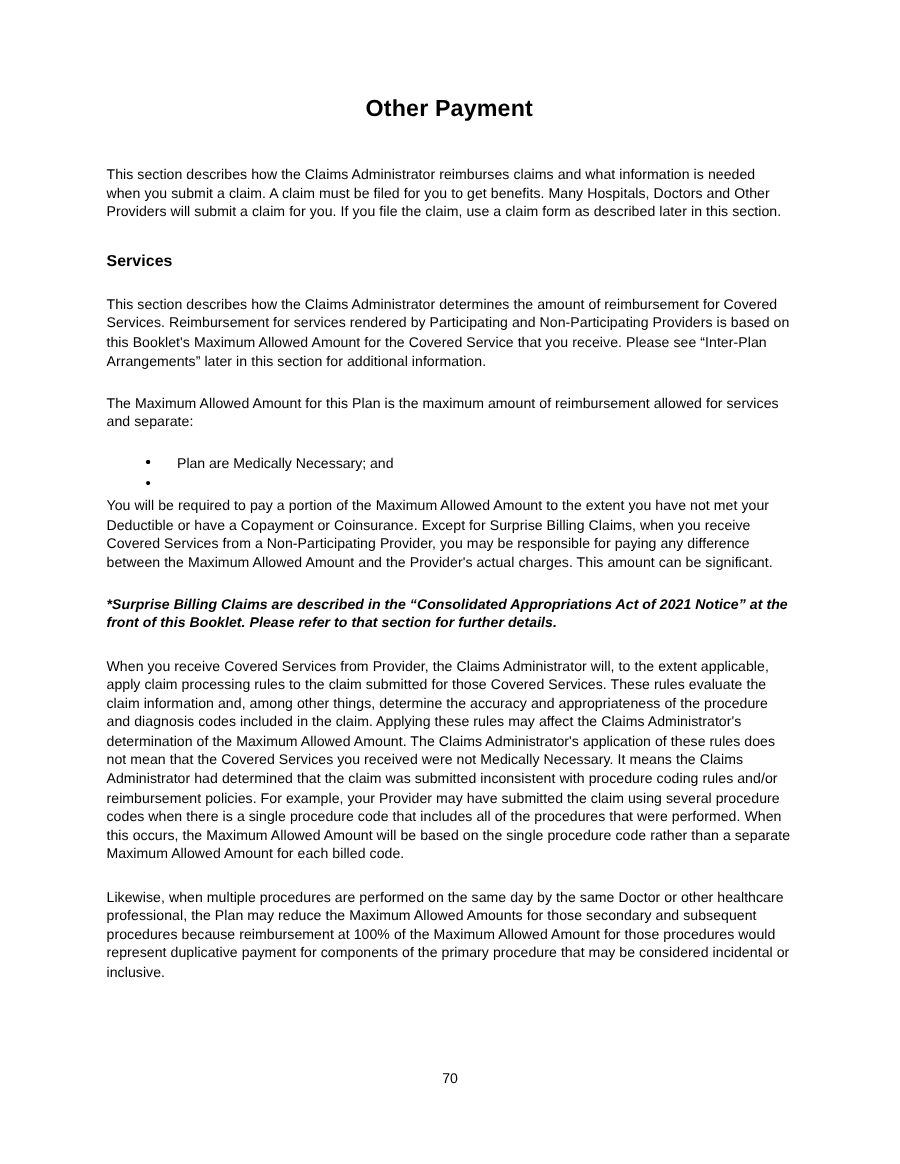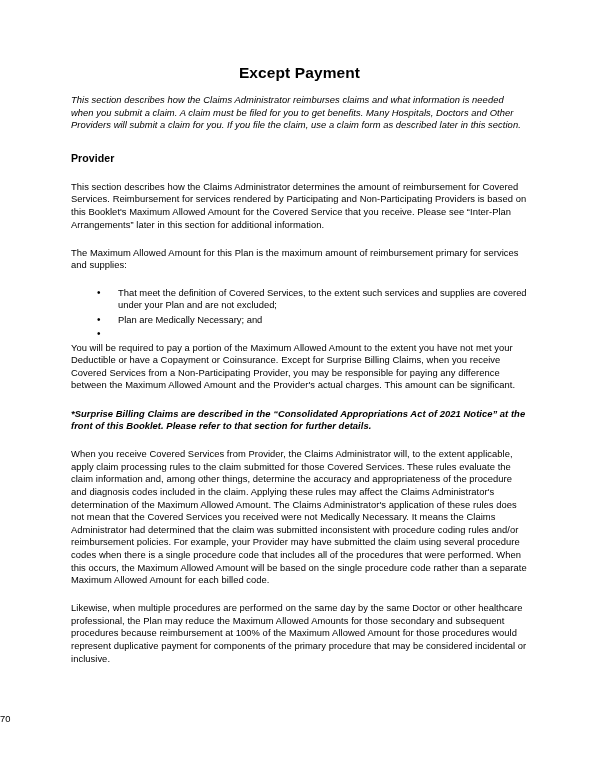--- a/index.html
+++ b/index.html
@@ -39,22 +39,21 @@
     letter-spacing: 0.1px;
   }
   .para {
     font-size: 9.4px;
     line-height: 12.6px;
     text-align: left;
     margin: 0;
     letter-spacing: 0.005em;
   }
   .para.gap-title {
-    margin-top: 12px;
-    font-style: italic;
+    margin-top: 28px;
   }
   .h2 {
     font-size: 13.5px;
     font-weight: bold;
     margin: 0;
     padding-top: 24px;
     letter-spacing: 0.1px;
   }
   .h3 {
     font-size: 10.6px;
@@ -90,45 +89,45 @@
     left: 26px;
     top: 0;
     font-size: 10px;
     line-height: 12.6px;
   }
   .page-number {
     position: absolute;
     left: 0;
     right: 0;
     top: 713px;
+    text-align: center;
     font-size: 9.4px;
     color: #000000;
   }
 </style>
 </head>
 <body>
 
 <div class="page">
   <div class="content">
 
-    <h1 class="doc-title">Except Payment</h1>
+    <h1 class="doc-title">Other Payment</h1>
 
     <p class="para gap-title">This section describes how the Claims Administrator reimburses claims and what information is needed when you submit a claim.  A claim must be filed for you to get benefits.  Many Hospitals, Doctors and Other Providers will submit a claim for you.  If you file the claim, use a claim form as described later in this section.</p>
 
 
-    <h3 class="h3">Provider</h3>
+    <h3 class="h3">Services</h3>
 
     <p class="para after-h3">This section describes how the Claims Administrator determines the amount of reimbursement for Covered Services.  Reimbursement for services rendered by Participating and Non-Participating Providers is based on this Booklet's Maximum Allowed Amount for the Covered Service that you receive.  Please see “Inter-Plan Arrangements” later in this section for additional information.</p>
 
-    <p class="para spaced">The Maximum Allowed Amount for this Plan is the maximum amount of reimbursement primary for services and supplies:</p>
+    <p class="para spaced">The Maximum Allowed Amount for this Plan is the maximum amount of reimbursement allowed for services and separate:</p>
 
     <ul class="bullets">
       <li>
         <span class="bullet-mark">•</span>
-        <span>That meet the definition of Covered Services, to the extent such services and supplies are covered under your Plan and are not excluded;</span>
       </li>
       <li>
         <span class="bullet-mark">•</span>
         <span>Plan are Medically Necessary; and</span>
       </li>
       <li>
         <span class="bullet-mark">•</span>
       </li>
     </ul>
 

